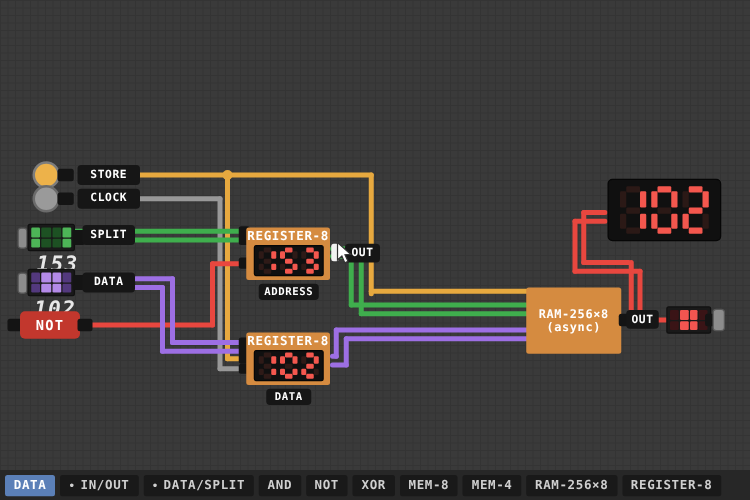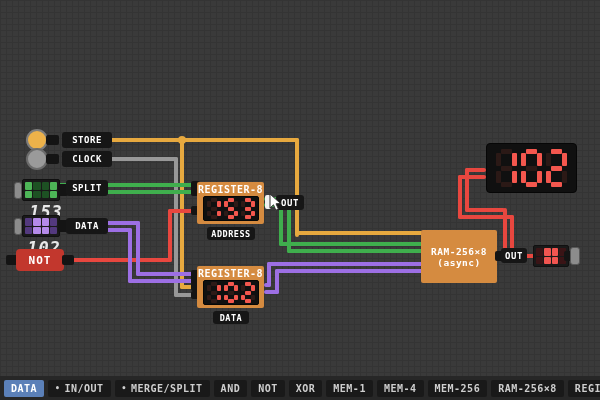--- a/index.html
+++ b/index.html
@@ -288,40 +288,37 @@
   <div id="toolbar">
       <div class="tbtn active">
         <span>DATA</span>
       </div>
       <div class="tbtn">
         <span class="bullet">•</span>
         <span>IN/OUT</span>
       </div>
       <div class="tbtn">
         <span class="bullet">•</span>
-        <span>MERGE/SPLIT</span>
+        <span>DATA/SPLIT</span>
       </div>
       <div class="tbtn">
         <span>AND</span>
       </div>
       <div class="tbtn">
         <span>NOT</span>
       </div>
       <div class="tbtn">
         <span>XOR</span>
       </div>
       <div class="tbtn">
-        <span>MEM-1</span>
+        <span>MEM-8</span>
       </div>
       <div class="tbtn">
         <span>MEM-4</span>
       </div>
       <div class="tbtn">
-        <span>MEM-256</span>
-      </div>
-      <div class="tbtn">
         <span>RAM-256×8</span>
       </div>
       <div class="tbtn">
         <span>REGISTER-8</span>
       </div>
     </div>
 </div>
 
 </body></html>

